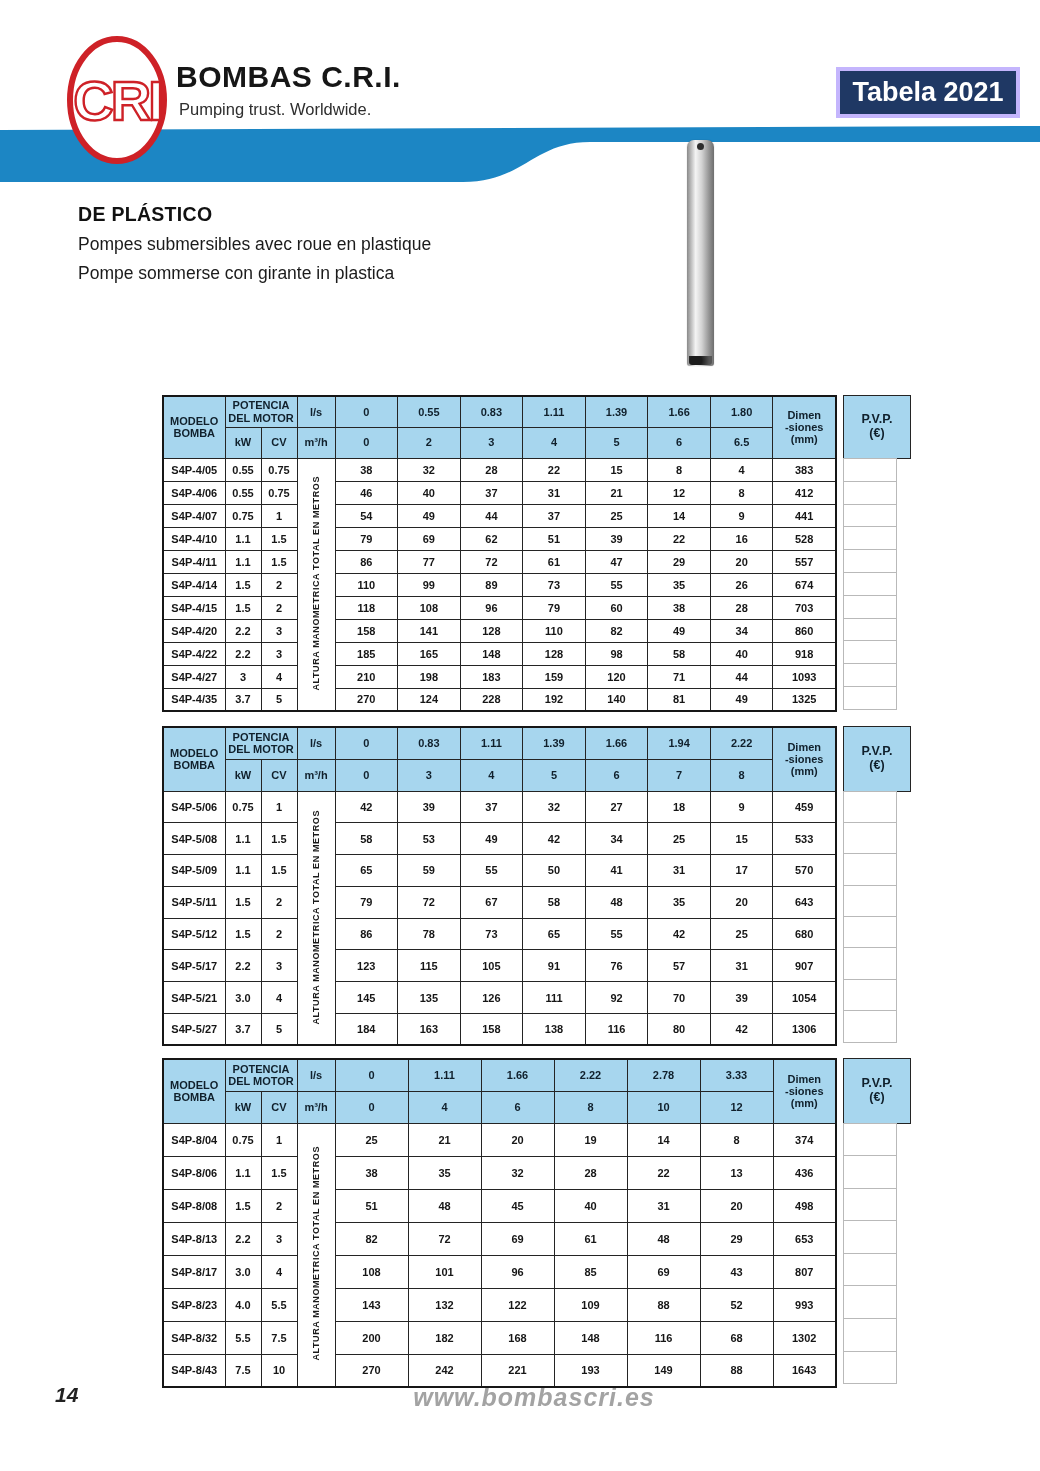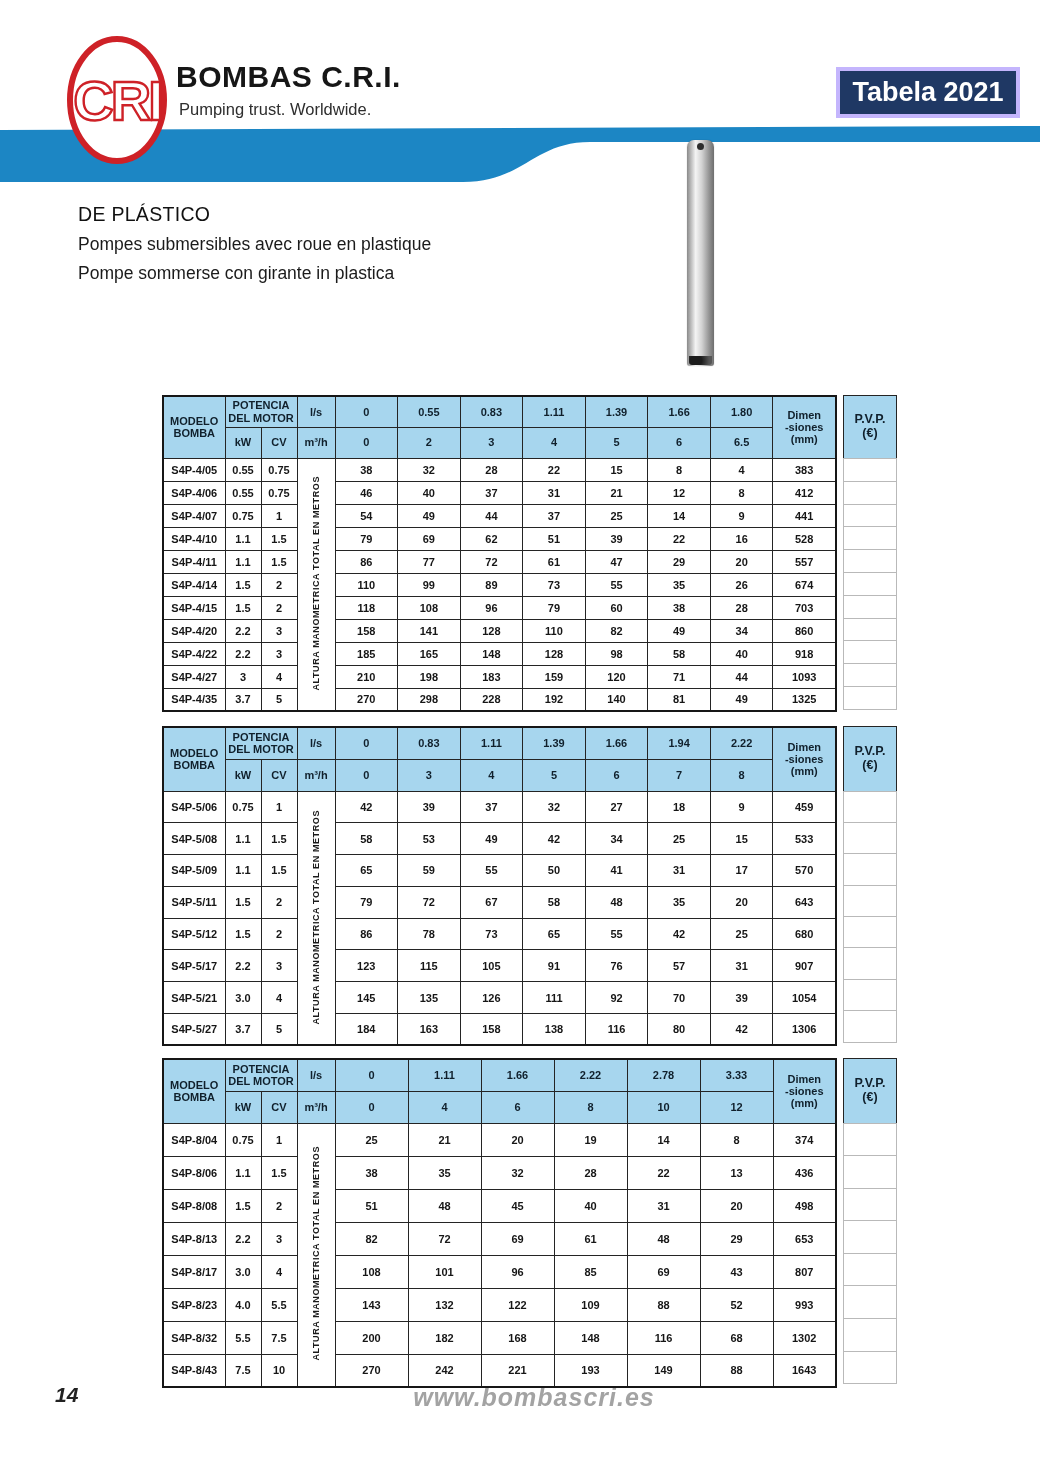--- a/index.html
+++ b/index.html
@@ -43,21 +43,21 @@
   }
   .pump::after {
     content:""; position:absolute; bottom:1px; left:2px; right:2px; height:9px;
     background:radial-gradient(circle at 30% 50%, #1c1c1c 35%, #555 80%);
     border-radius:0 0 3px 3px;
   }
 
   
   .title-block { position:absolute; left:78px; top:199px; z-index:3; }
   .title-line1 { font-size:19.5px; font-weight:bold; word-spacing:9px; letter-spacing:0.3px; }
-  .title-line2 { font-size:19.5px; font-weight:normal; letter-spacing:0.3px; margin-top:4px; }
+  .title-line2 { font-size:19.5px; font-weight:bold; letter-spacing:0.3px; margin-top:4px; }
   .subtitle { font-size:17.5px; margin-top:8px; color:#1b1b1b; }
 
   
   .table-block { position:absolute; left:162px; display:flex; align-items:flex-start; z-index:3; }
   .tb-1 { top:395px; }
   .tb-2 { top:726px; }
   .tb-3 { top:1058px; }
 
   table.pump-table { border-collapse:collapse; table-layout:fixed; border:2.5px solid #161616; }
   table.pump-table th, table.pump-table td {
@@ -76,21 +76,21 @@
   td.vert { background:#fff; }
   td.vert span {
     display:inline-block;
     writing-mode:vertical-rl; transform:rotate(180deg);
     font-size:9px; font-weight:bold; letter-spacing:0.6px; color:#1a1a1a;
     white-space:nowrap;
   }
 
   .pvp-col { margin-left:6px; display:flex; flex-direction:column; }
   .pvp-head {
-    width:54px; background:#A7D6EE; border:1.5px solid #242424;
+    width:68px; background:#A7D6EE; border:1.5px solid #242424;
     display:flex; align-items:center; justify-content:center; text-align:center;
     font-weight:bold; font-size:12.5px; line-height:1.1; white-space:pre-line; color:#10202c;
   }
   .tb-1 .pvp-head { height:64px; }
   .tb-2 .pvp-head, .tb-3 .pvp-head { height:65.5px; }
   .pvp-cell { width:54px; background:#fff; border:1px solid #b9b9b9; margin-top:-1px; }
   .tb-1 .pvp-cell { height:23.8px; }
   .tb-2 .pvp-cell { height:32.4px; }
   .tb-3 .pvp-cell { height:33.6px; }
 
@@ -308,21 +308,21 @@
           <td>120</td>
           <td>71</td>
           <td>44</td>
           <td>1093</td>
         </tr>
         <tr>
       <td>S4P-4/35</td>
       <td>3.7</td>
       <td>5</td>
           <td>270</td>
-          <td>298</td>
+          <td>124</td>
           <td>228</td>
           <td>192</td>
           <td>140</td>
           <td>81</td>
           <td>49</td>
           <td>1325</td>
         </tr>
       </tbody>
     </table>
   <div class="pvp-col">

